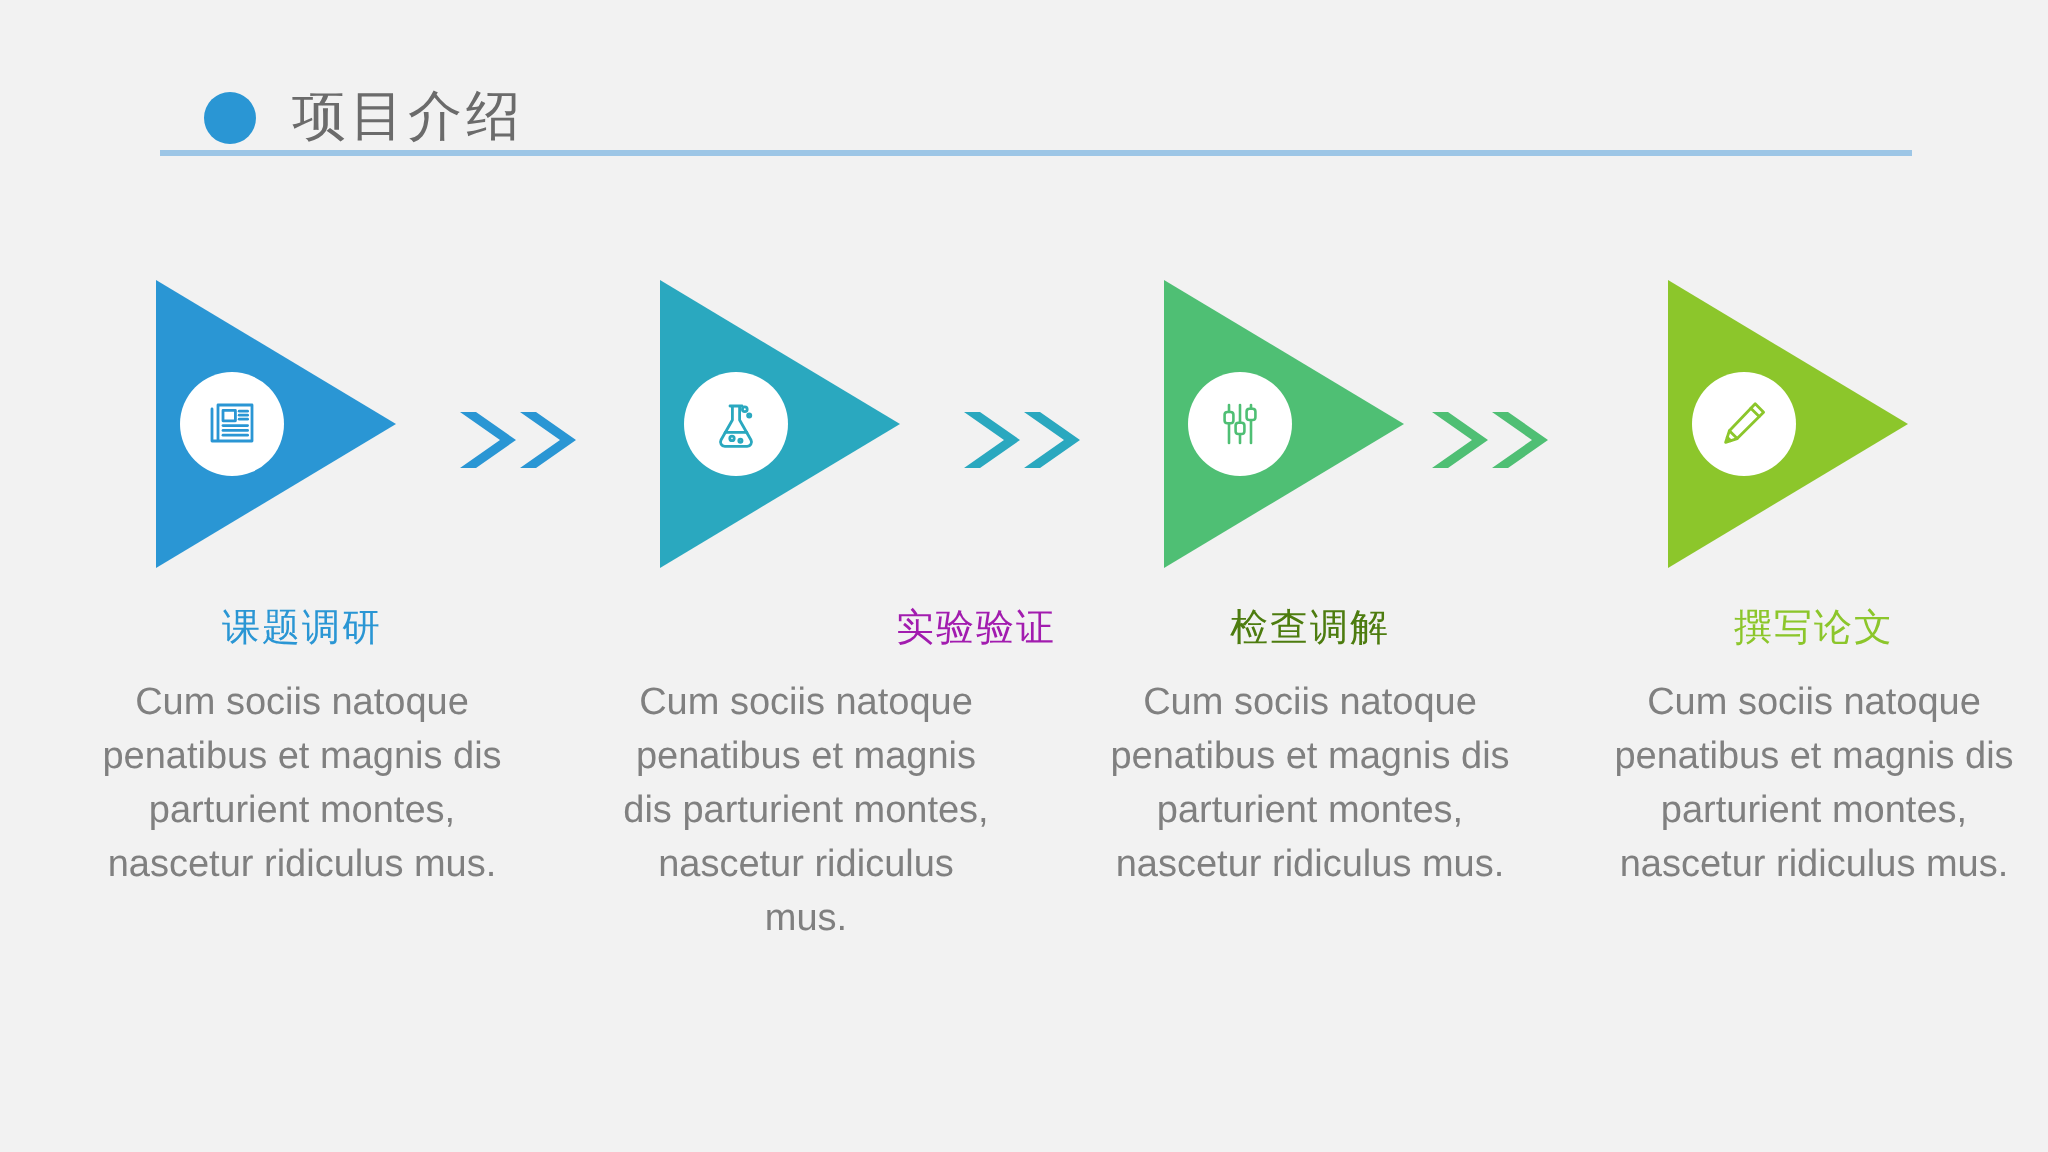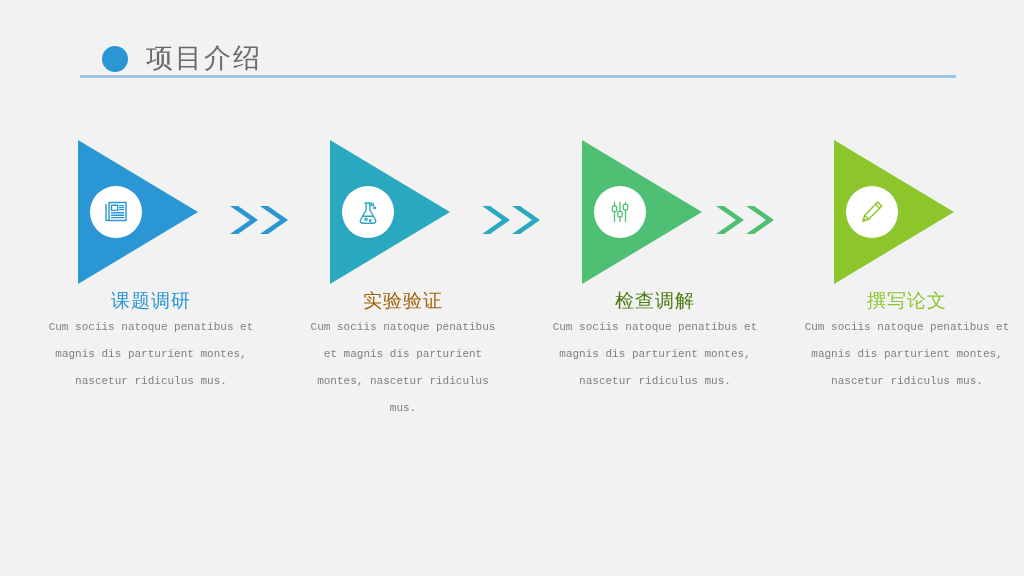--- a/index.html
+++ b/index.html
@@ -121,38 +121,37 @@
     width: 70px;
     height: 40px;
   }
   .chev-1 { left: 228px; }
   .chev-2 { left: 480px; }
   .chev-3 { left: 714px; }
   .chevrons svg { display: block; }
 
   
   .caption-heading {
-    margin-top: 0;
+    margin-top: 14px;
     font-size: 19px;
     line-height: 26px;
     color: #2a96d4;
     letter-spacing: 1px;
   }
-  .stage-2 .caption-heading { color: #a16207; }
+  .stage-2 .caption-heading { color: #a21caf; text-align: right; }
   .stage-3 .caption-heading { color: #4d7c0f; }
   .stage-4 .caption-heading { color: #8cc62b; }
 
   .caption-body {
-    margin: 0 auto 0 auto;
+    margin: 10px auto 0 auto;
     width: 212px;
-    font-size: 11px;
+    font-size: 19px;
     line-height: 27px;
     color: #808080;
     text-align: center;
-    font-family: Liberation Mono, monospace;
   }
   .stage-2 .caption-body { width: 186px; }
 </style>
 </head>
 <body>
 
 <div class="slide">
 
   <div class="header">
     <span class="header-bullet"></span>

